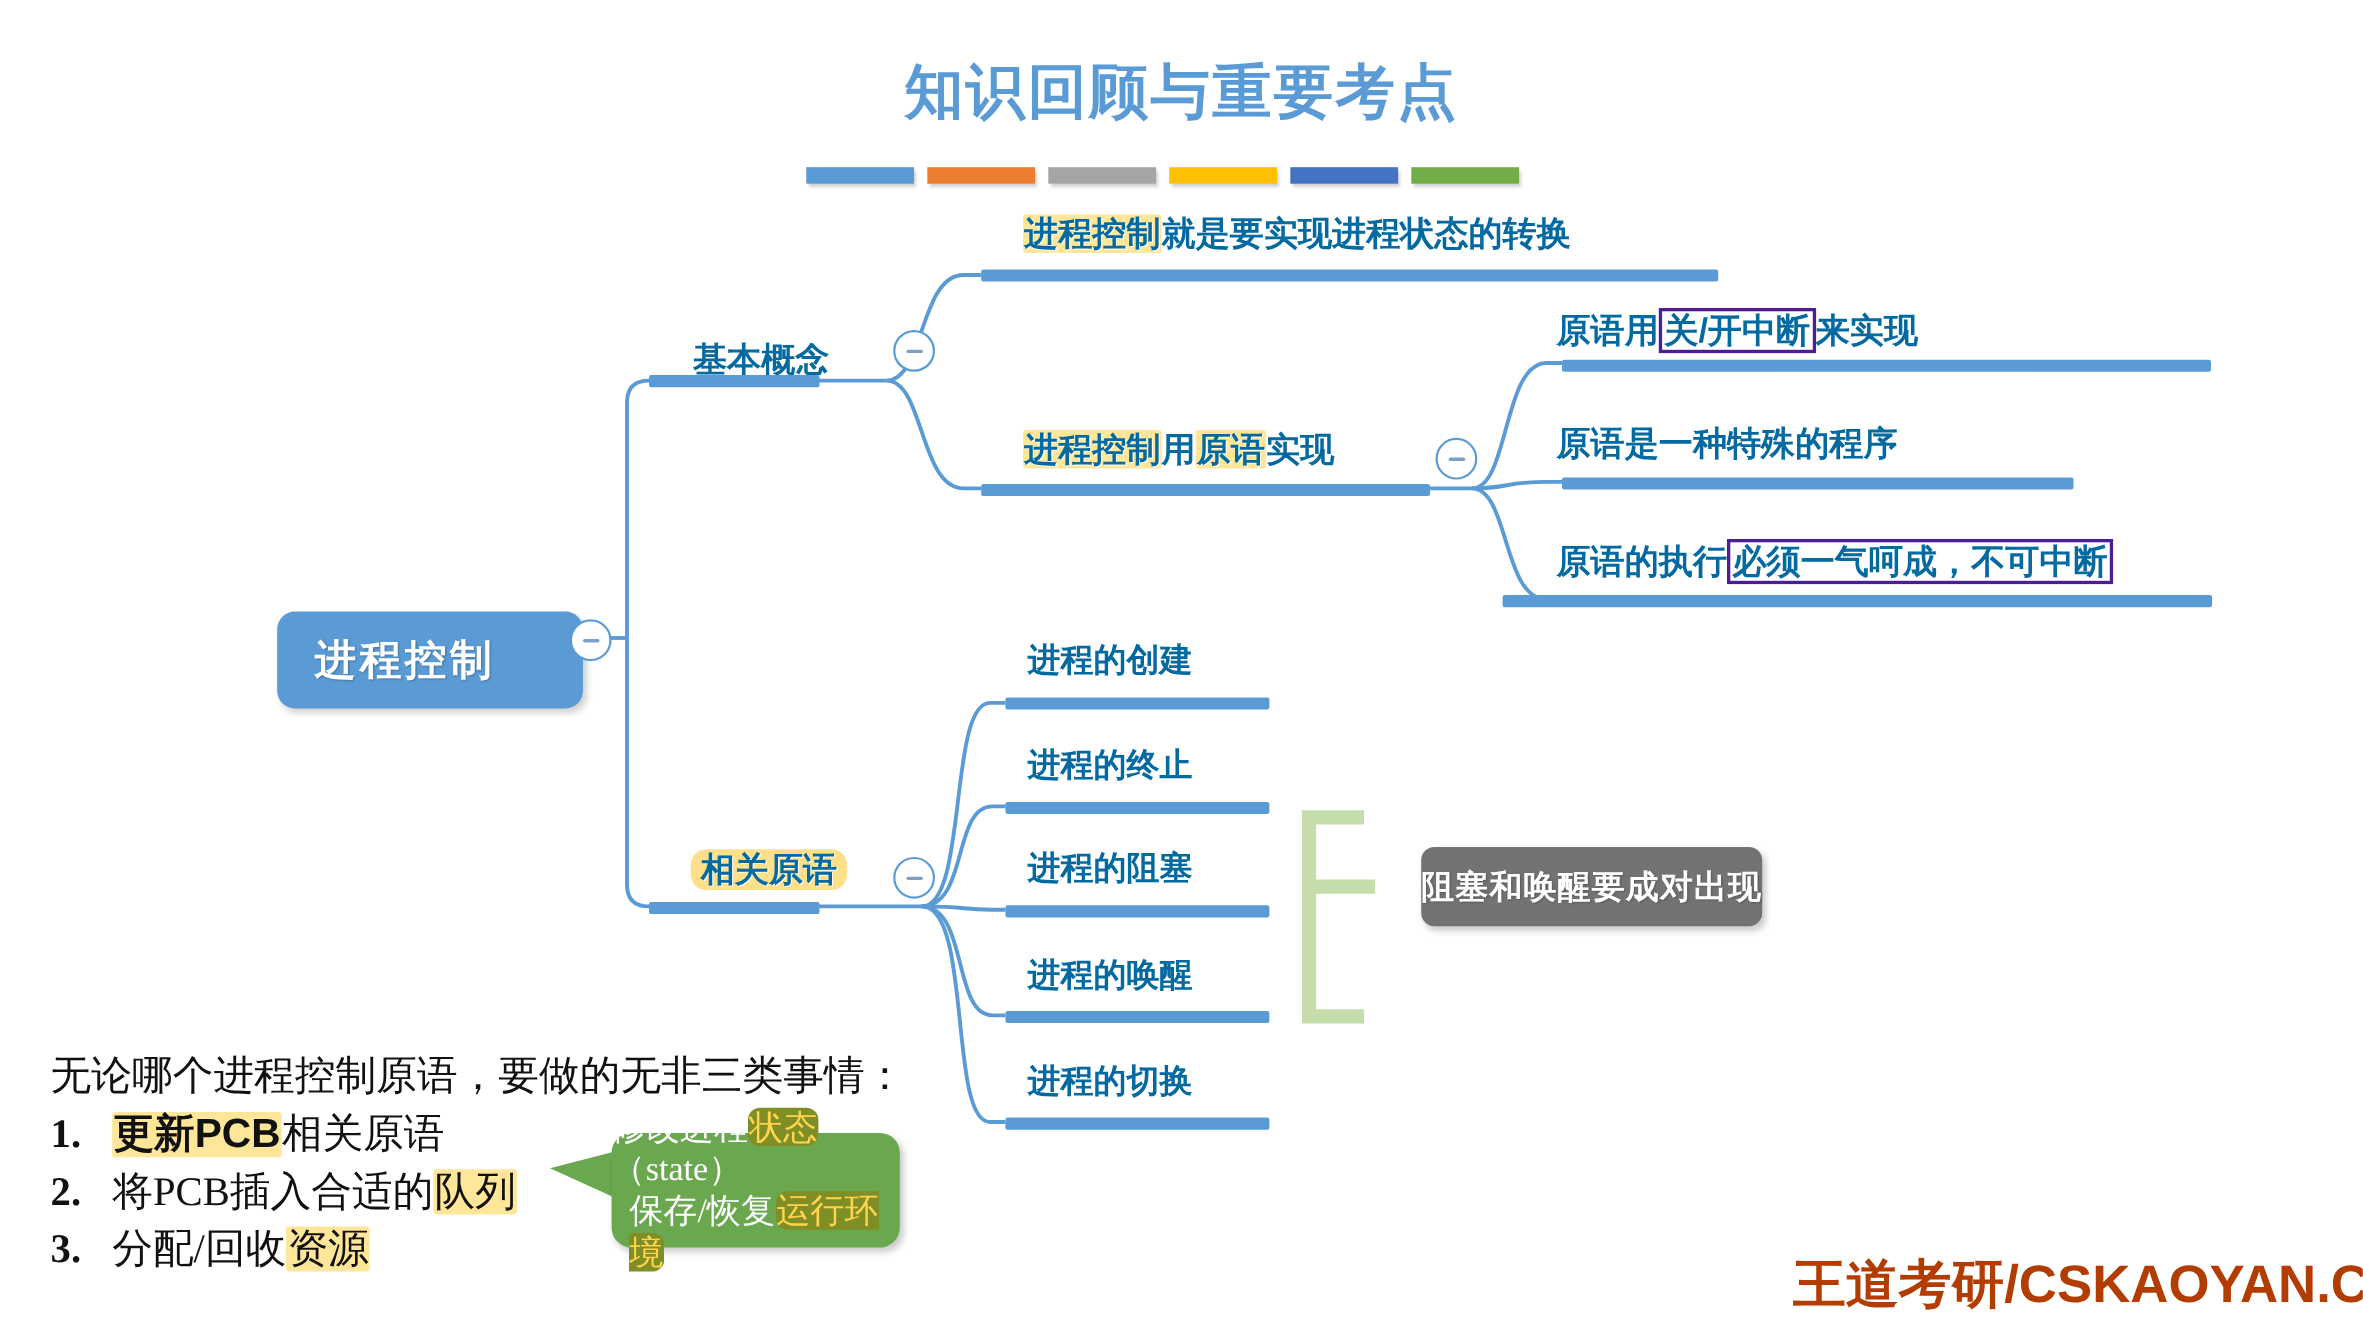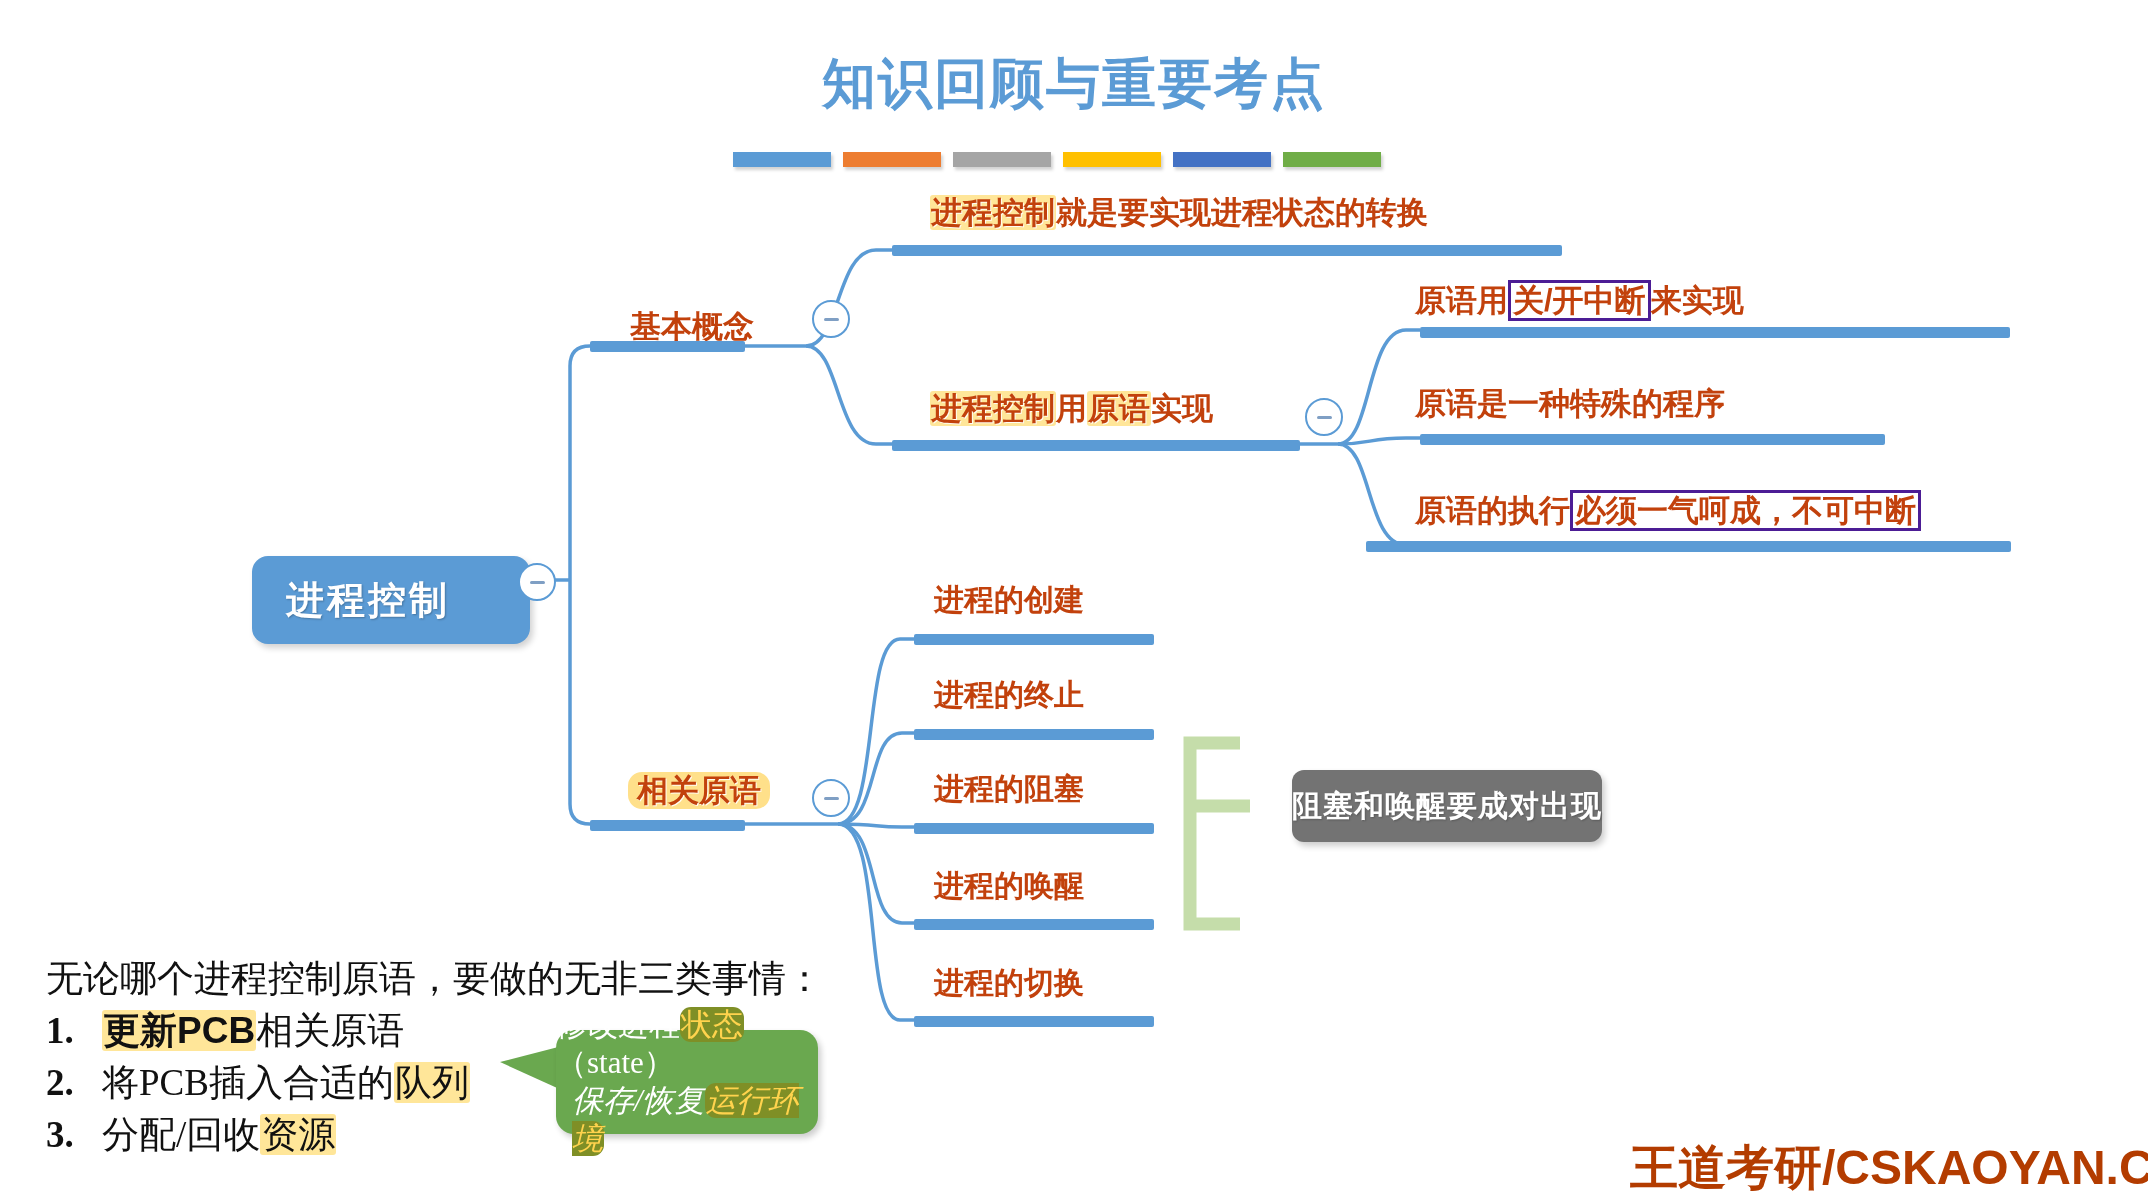--- a/index.html
+++ b/index.html
@@ -13,21 +13,21 @@
     left:0;top:48px;width:2148px;text-align:center;
     font-family:"Liberation Serif","DejaVu Serif",serif;
     font-size:54px;font-weight:700;color:#5b9bd5;letter-spacing:2px;
   }
   #color-bars{left:733px;top:152px;display:flex;gap:12px;}
   #color-bars .bar{width:98px;height:15px;box-shadow:2px 3px 3px rgba(0,0,0,.18);}
 
   
   .mm-underline{height:11px;border-radius:2px;background:#5b9bd5;}
   .mm-label{
-    font-size:31px;font-weight:700;color:#c2410c;white-space:nowrap;
+    font-size:31px;font-weight:700;color:#0369a1;white-space:nowrap;
     text-shadow:1px 1px 0 rgba(255,255,255,.9);
   }
   .mm-label.sm{font-size:30px;}
   .hl{background:#ffe699;border-radius:3px;padding:0 1px;}
   .hl-pill{background:#ffe08a;border-radius:14px;padding:1px 9px;}
   .redbox{border:3px solid #4c1d95;padding:0 2px;}
 
   
   .minus{
     width:34px;height:34px;border-radius:50%;
@@ -75,21 +75,21 @@
 
   
   #callout{
     left:556px;top:1030px;width:262px;height:104px;
     background:#6aa84f;border-radius:18px;
     box-shadow:3px 4px 6px rgba(0,0,0,.20);
     display:flex;flex-direction:column;align-items:center;justify-content:center;
     font-family:"Liberation Serif","DejaVu Serif",serif;
     color:#ffffff;font-size:31px;line-height:1.22;
   }
-  #callout .l2{padding-left:16px;font-style:italic;}
+  #callout .l2{padding-left:16px;}
   #callout .hl2{background:#7f8f26;color:#ffd34d;border-radius:11px;padding:0 1px;}
   #callout-tail{
     left:500px;top:1045px;width:0;height:0;
     border-top:17px solid transparent;border-bottom:30px solid transparent;
     border-right:66px solid #6aa84f;
   }
 
   
   #brand{
     left:1630px;top:1136px;color:#b33c00;font-size:48px;font-weight:700;

